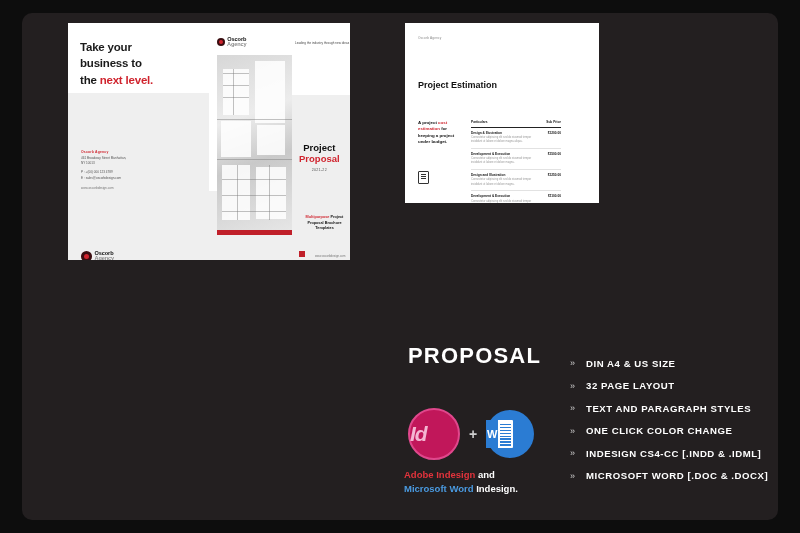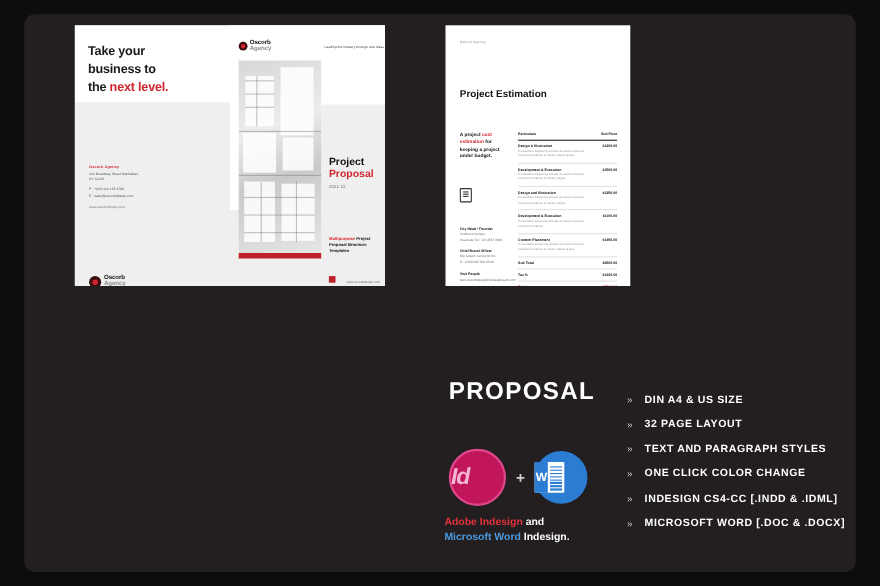--- a/index.html
+++ b/index.html
@@ -38,21 +38,21 @@
     background:#3a0d10;flex:0 0 auto;}
   .logo-mark::after{content:"";position:absolute;left:3.2px;top:2.6px;
     width:5.2px;height:5.2px;border-radius:50%;background:#d0242e;}
   .logo-mark.sm{width:8px;height:8px;}
   .logo-mark.sm::after{left:2.3px;top:1.9px;width:3.8px;height:3.8px;}
   .logo-text{line-height:1;}
   .logo-top{font-size:5.6px;font-weight:bold;color:#111;letter-spacing:-0.1px;}
   .logo-sub{font-size:5.6px;font-weight:bold;color:#8d8d8d;letter-spacing:-0.1px;margin-top:-0.6px;}
 
   
-  .cover{position:absolute;left:141px;top:0;width:141px;height:168px;background:#fff;}
+  .cover{position:absolute;left:141px;top:0;width:141px;height:168px;background:#fff;text-align:center;}
   .cover-head{position:absolute;left:8px;top:14px;display:flex;align-items:center;gap:2px;}
   .cover-tag{position:absolute;left:86px;top:18px;font-size:2.9px;color:#3a3a3a;letter-spacing:.1px;}
   .photo{
     position:absolute;left:8px;top:32px;width:75px;height:175px;
     background:linear-gradient(160deg,#d7d7d7 0%,#ececec 35%,#c9c9c9 60%,#e6e6e6 100%);
     overflow:hidden;
   }
   .photo .f{position:absolute;background:rgba(255,255,255,.85);}
   .photo .l{position:absolute;background:rgba(120,120,120,.45);}
   .photo-red{position:absolute;left:8px;top:207px;width:75px;height:5px;background:#c0202a;}
@@ -62,22 +62,22 @@
   .cv-t2{font-size:9.5px;font-weight:bold;color:#d0242e;line-height:1.15;}
   .cv-year{font-size:3.6px;color:#555;margin-top:3px;letter-spacing:.3px;}
   .cv-foot{position:absolute;left:90px;top:192px;font-size:3.8px;line-height:1.5;}
   .cv-foot .r{color:#d0242e;font-weight:bold;}
   .cv-foot .b{color:#111;font-weight:bold;}
   .cv-url{position:absolute;left:106px;top:231px;font-size:2.9px;color:#777;}
   .cv-sq{position:absolute;left:90px;top:228px;width:6px;height:6px;background:#c0202a;}
 
   
   .page2{
-    position:absolute;left:405px;top:23px;width:168px;height:237px;
-    background:#ffffff;overflow:hidden;
+    position:absolute;left:405px;top:23px;width:168px;height:180px;
+    background:#ffffff;overflow:hidden;padding-left:26px;
   }
   .p2-brand{position:absolute;left:13px;top:13px;font-size:3.1px;color:#888;letter-spacing:.2px;}
   .p2-title{position:absolute;left:13px;top:57px;font-size:9px;font-weight:bold;color:#111;}
   .p2-left{position:absolute;left:13px;top:97px;width:42px;}
   .p2-lead{font-size:4.4px;font-weight:bold;color:#111;line-height:1.45;}
   .p2-lead .accent{color:#d0242e;}
   .p2-doc{position:absolute;left:13px;top:148px;width:9px;height:11px;
     border:0.8px solid #333;border-radius:1px;}
   .p2-doc::after{content:"";position:absolute;left:1.6px;top:2px;width:5px;height:0.8px;
     background:#333;box-shadow:0 2px 0 #333,0 4px 0 #333;}

